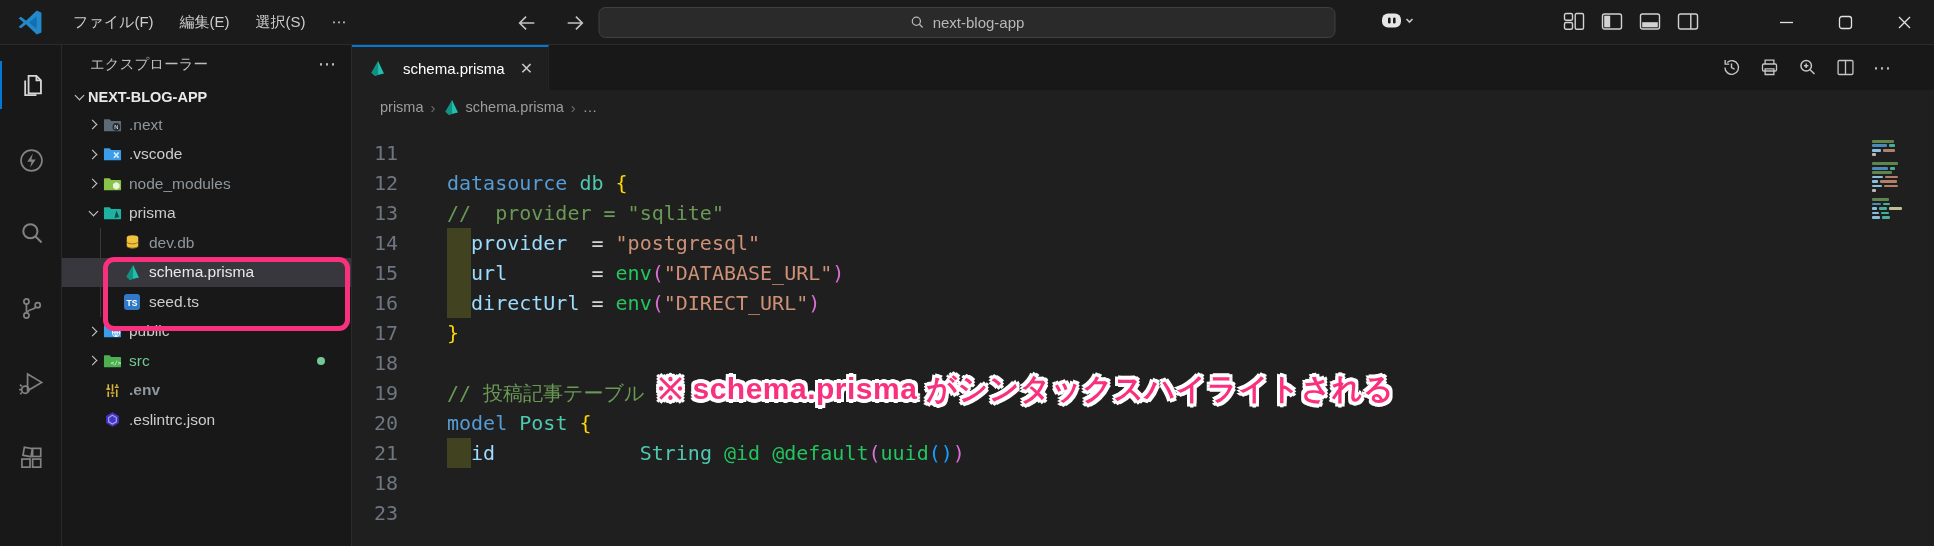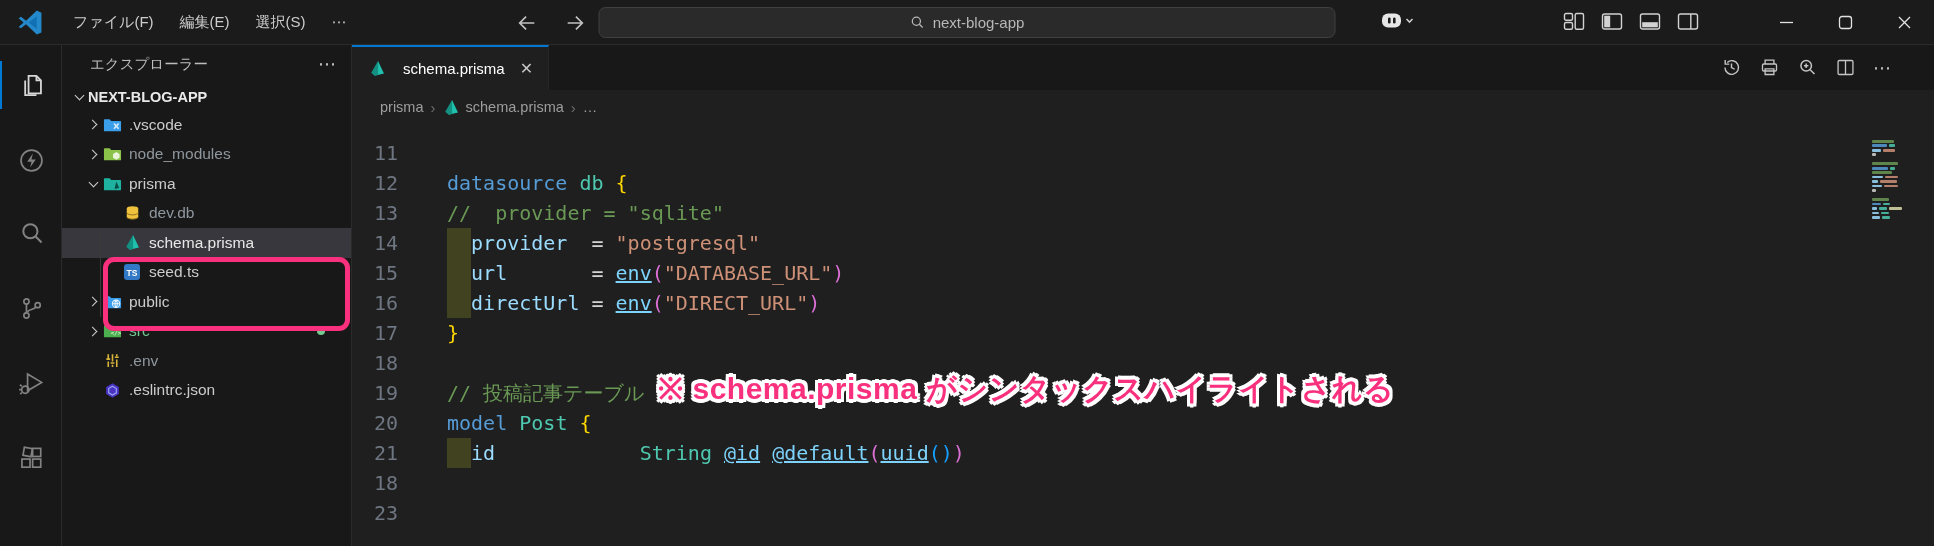--- a/index.html
+++ b/index.html
@@ -50,21 +50,21 @@
   .ea-more { font-size:18px; letter-spacing:1px; }
   .breadcrumbs { height:34px; display:flex; align-items:center; padding-left:28px; font-size:14.5px; color:#9d9d9d; gap:7px; }
   .bc-sep { color:#6e6e6e; font-size:15px; }
   .bc-item { display:flex; align-items:center; gap:6px; }
 
   .code { position:absolute; left:0; top:79px; width:1582px; height:422px; padding-top:14px; font-family:"DejaVu Sans Mono", monospace; font-size:20px; }
   .codeline { height:30px; line-height:30px; white-space:pre; display:flex; }
   .ln { width:68px; flex:0 0 68px; text-align:center; color:#6e7681; }
   .lc { padding-left:27px; }
   .tk-kw { color:#569cd6; } .tk-ty { color:#4ec9b0; } .tk-pr { color:#9cdcfe; }
-  .tk-cm { color:#6a9955; } .tk-st { color:#ce9178; } .tk-fn { color:#7dd3fc;text-decoration:underline; }
+  .tk-cm { color:#6a9955; } .tk-st { color:#ce9178; } .tk-fn { color:#22c55e; }
   .tk-b1 { color:#ffd700; } .tk-b2 { color:#da70d6; } .tk-b3 { color:#179fff; }
   .tk-pl { color:#d4d4d4; }
   .tk-ind { display:inline-block; width:2ch; height:30px; vertical-align:top; background:#41421f; }
 
   
   .minimap { position:absolute; left:1520px; top:95px; width:58px; }
   .mm-row { display:flex; gap:2px; height:2.6px; margin-bottom:1.9px; }
   .mm-seg { height:2.6px; border-radius:1px; opacity:.85; }
 
   
@@ -212,20 +212,31 @@
     <div class="sb-header">
       <span>エクスプローラー</span>
       <span class="sb-more">⋯</span>
     </div>
     <div class="root-row">
       <span class="chev expanded"></span>
       <span>NEXT-BLOG-APP</span>
     </div>
     <div class="tree">
       <div class="indent-guide" style="top:118px; height:89px"></div>
+    <div class="tree-row dim" style="padding-left: 22px;">
+          <span class="chev"></span>
+          <span class="ticon">
+            <svg width="19" height="16" viewBox="0 0 18 15">
+              <path d="M.9 2.9c0-.5.4-.9.9-.9h4.4l1.6 1.7h8.4c.5 0 .9.4.9.9v8c0 .5-.4.9-.9.9H1.8c-.5 0-.9-.4-.9-.9z" fill="#5d6b79"></path>
+              <circle cx="12.6" cy="9.3" r="3.6" fill="#242a30"></circle>
+              <text x="12.6" y="11.4" font-size="5.5" fill="#fff" text-anchor="middle" font-family="sans-serif">N</text>
+            </svg>
+          </span>
+          <span>.next</span>
+        </div>
         <div class="tree-row" style="padding-left: 22px;">
           <span class="chev"></span>
           <span class="ticon">
             <svg width="19" height="16" viewBox="0 0 18 15">
               <path d="M.9 2.9c0-.5.4-.9.9-.9h4.4l1.6 1.7h8.4c.5 0 .9.4.9.9v8c0 .5-.4.9-.9.9H1.8c-.5 0-.9-.4-.9-.9z" fill="#3b9eea"></path>
               <path d="M14.8 6l-4.4 5M10.4 6l4.4 5" stroke="#d6ecff" stroke-width="1.5"></path>
             </svg>
           </span>
           <span>.vscode</span>
         </div>
@@ -295,21 +306,21 @@
           <span class="chev"></span>
           <span class="ticon">
             <svg width="19" height="16" viewBox="0 0 18 15">
               <path d="M.9 2.9c0-.5.4-.9.9-.9h4.4l1.6 1.7h8.4c.5 0 .9.4.9.9v8c0 .5-.4.9-.9.9H1.8c-.5 0-.9-.4-.9-.9z" fill="#4caf50"></path>
               <text x="12.4" y="11.3" font-size="5.5" fill="#eaffea" text-anchor="middle" font-family="monospace">&lt;/&gt;</text>
             </svg>
           </span>
           <span>src</span>
           <span class="mod-dot"></span>
         </div>
-        <div class="tree-row dim" style="padding-left: 22px;">
+        <div class="tree-row dim" style="padding-left: 22px; font-weight: bold;">
           <span class="chev" style="visibility: hidden;"></span>
           <span class="ticon">
             <svg width="17" height="17" viewBox="0 0 16 16" stroke="#d8b53a" stroke-width="1.5" fill="none">
               <path d="M4 2v4M4 9v5M2.2 6.7h3.6M8 2v7M8 12v2M6.2 10.3h3.6M12 2v2M12 7v7M10.2 5h3.6"></path>
             </svg>
           </span>
           <span>.env</span>
         </div>
         <div class="tree-row" style="padding-left: 22px;">
           <span class="chev" style="visibility: hidden;"></span>

